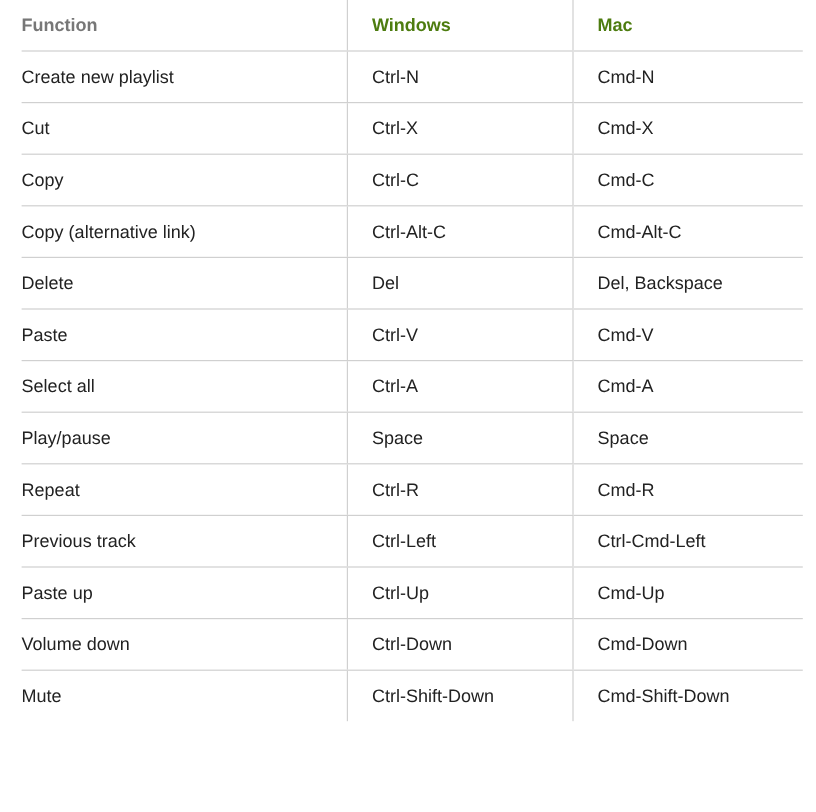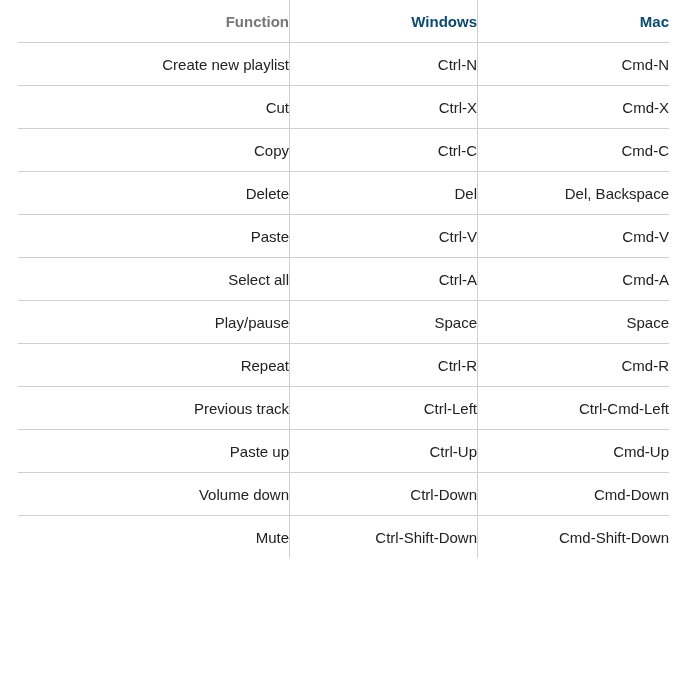--- a/index.html
+++ b/index.html
@@ -1,21 +1,21 @@
 <!DOCTYPE html>
 <html><head>
   <meta charset="utf-8">
   <style>
     html, body { margin: 0; padding: 0; background: #ffffff; }
     body { width: 680px; height: 677px; position: relative; overflow: hidden;
            font-family: "Liberation Sans", "DejaVu Sans", sans-serif; color: #222; }
     .tbl { position: absolute; left: 18px; top: 0; width: 651px; border-collapse: collapse; }
-    .tbl th, .tbl td { height: 42px; padding: 0 0 0 0; text-align: right; font-size: 15px;
+    .tbl th, .tbl td { height: 42px; padding: 0 0 0 0; text-align: left; font-size: 15px;
                        border-bottom: 1px solid #d0d0d0; vertical-align: middle; }
-    .tbl th { font-weight: bold; color: #0c4a6e; }
+    .tbl th { font-weight: bold; color: #4d7c0f; }
     .tbl th.c1 { color: #777; }
     .tbl td.c1, .tbl th.c1 { width: 271px; }
     .tbl td.c2, .tbl th.c2 { width: 167px; border-left: 1px solid #d0d0d0; padding-left: 20px; }
     .tbl td.c3, .tbl th.c3 { border-left: 1px solid #d0d0d0; padding-left: 20px; margin-top: 19px; }
     .tbl tr:last-child td { border-bottom: none; }
   </style>
 </head>
 <body>
 
 <table class="tbl">
@@ -34,20 +34,25 @@
       </tr>
       <tr>
         <td class="c1">Cut</td>
         <td class="c2">Ctrl-X</td>
         <td class="c3">Cmd-X</td>
       </tr>
       <tr>
         <td class="c1">Copy</td>
         <td class="c2">Ctrl-C</td>
         <td class="c3">Cmd-C</td>
+      </tr>
+      <tr>
+        <td class="c1">Copy (alternative link)</td>
+        <td class="c2">Ctrl-Alt-C</td>
+        <td class="c3">Cmd-Alt-C</td>
       </tr>
       <tr>
         <td class="c1">Delete</td>
         <td class="c2">Del</td>
         <td class="c3">Del, Backspace</td>
       </tr>
       <tr>
         <td class="c1">Paste</td>
         <td class="c2">Ctrl-V</td>
         <td class="c3">Cmd-V</td>

